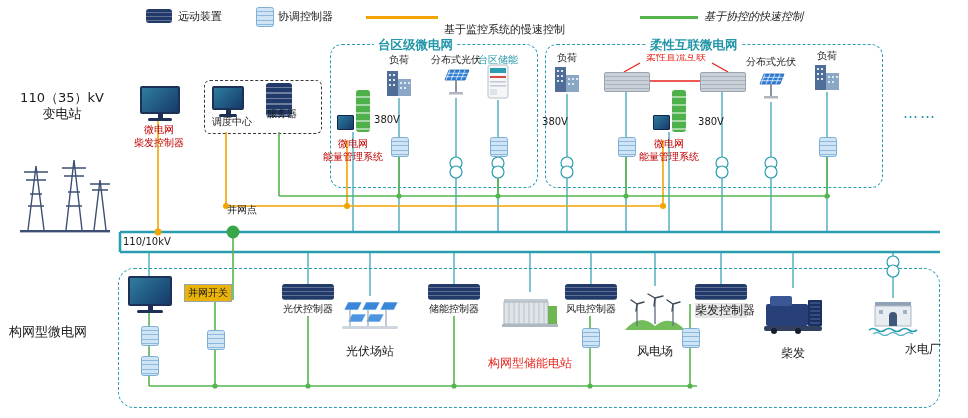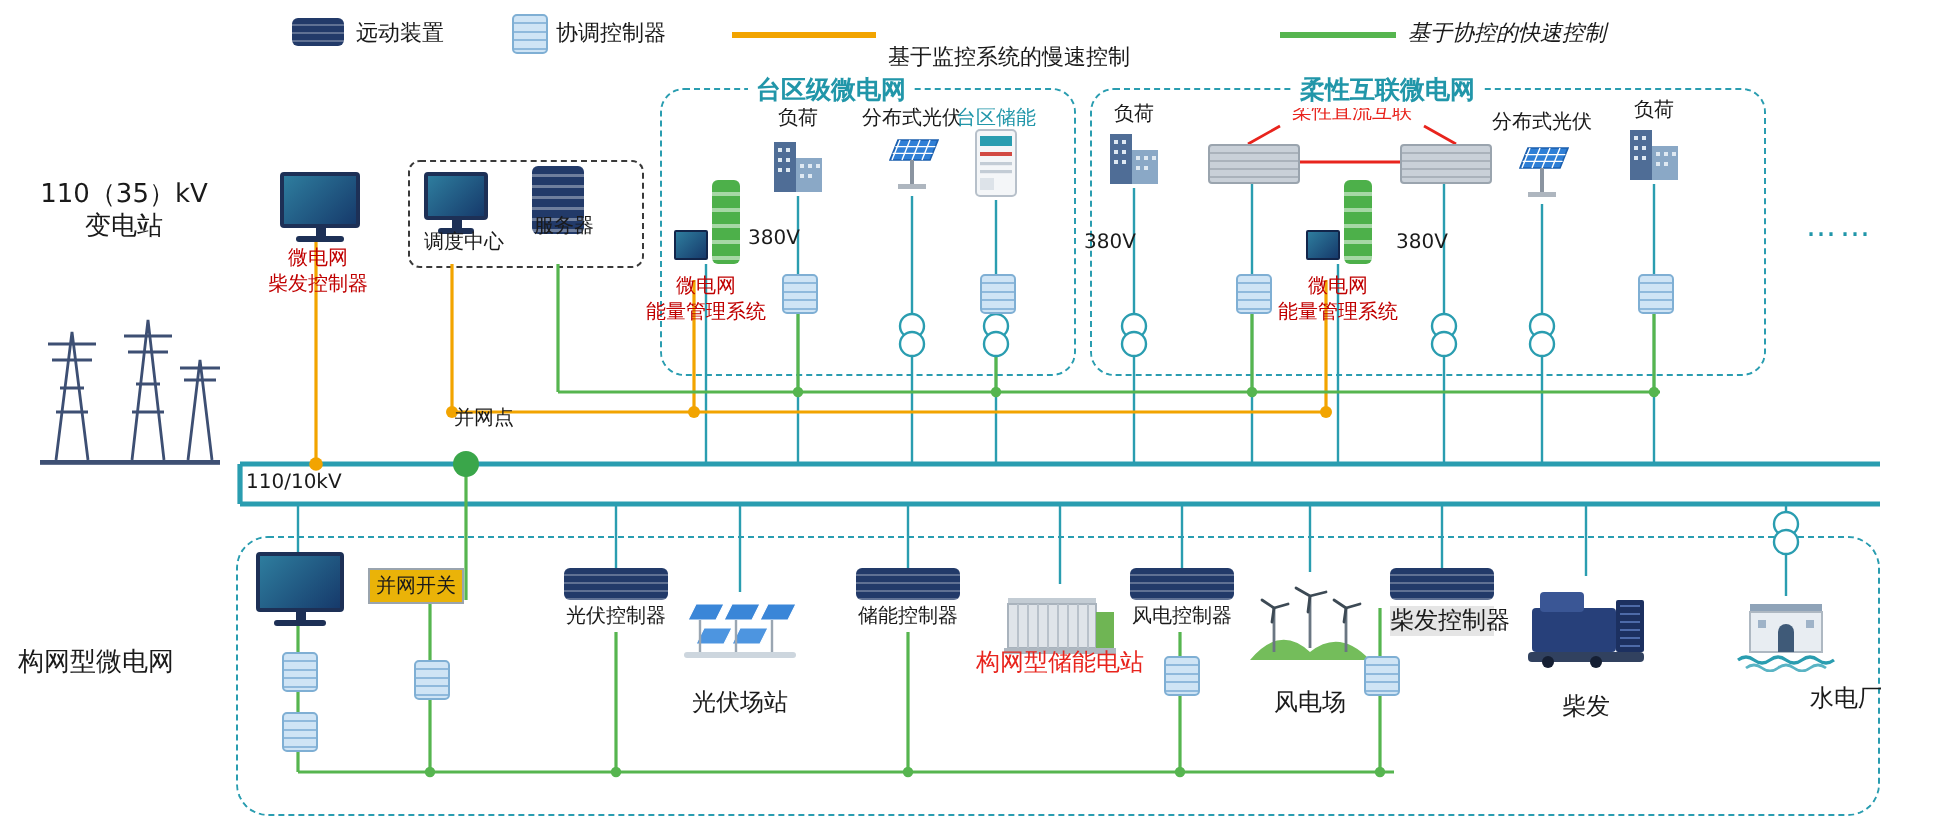--- a/index.html
+++ b/index.html
@@ -334,21 +334,21 @@
     <rect x="10" y="4" width="36" height="4" fill="#8fa3b8"></rect>
     <rect x="10" y="8" width="36" height="20" fill="#e8edf2" stroke="#aeb8c2"></rect>
     <path d="M24,28 V18 a4,4 0 0 1 8,0 V28 Z" fill="#3f5a78"></path>
     <rect x="14" y="12" width="4" height="4" fill="#9fb3c8"></rect>
       <rect x="38" y="12" width="4" height="4" fill="#9fb3c8"></rect>
     <path d="M4,32 q4,-3 8,0 t8,0 t8,0 t8,0 t8,0 t8,0" stroke="#2a9db0" stroke-width="1.6" fill="none"></path>
     <path d="M8,36 q4,-3 8,0 t8,0 t8,0 t8,0 t8,0" stroke="#5ab4c4" stroke-width="1.4" fill="none"></path>
   </svg>
 
   <div class="t t12 lbl" style="left:342px;top:344px;width:56px;">光伏场站</div>
-  <div class="t t12 bold redbright lbl" style="left:474px;top:324px;width:112px;">构网型储能电站</div>
+  <div class="t t12 bold redbright lbl" style="left:474px;top:356px;width:112px;">构网型储能电站</div>
   <div class="t t12 lbl" style="left:634px;top:344px;width:42px;">风电场</div>
   <div class="t t12 lbl" style="left:779px;top:346px;width:28px;">柴发</div>
   <div class="t t12 lbl" style="left:899px;top:342px;width:48px;">水电厂</div>
 
   <div class="ctrl" style="left:141px;top:326px;"></div>
   <div class="ctrl" style="left:141px;top:356px;"></div>
   <div class="ctrl" style="left:207px;top:330px;"></div>
   <div class="ctrl" style="left:582px;top:328px;"></div>
   <div class="ctrl" style="left:682px;top:328px;"></div>
 

